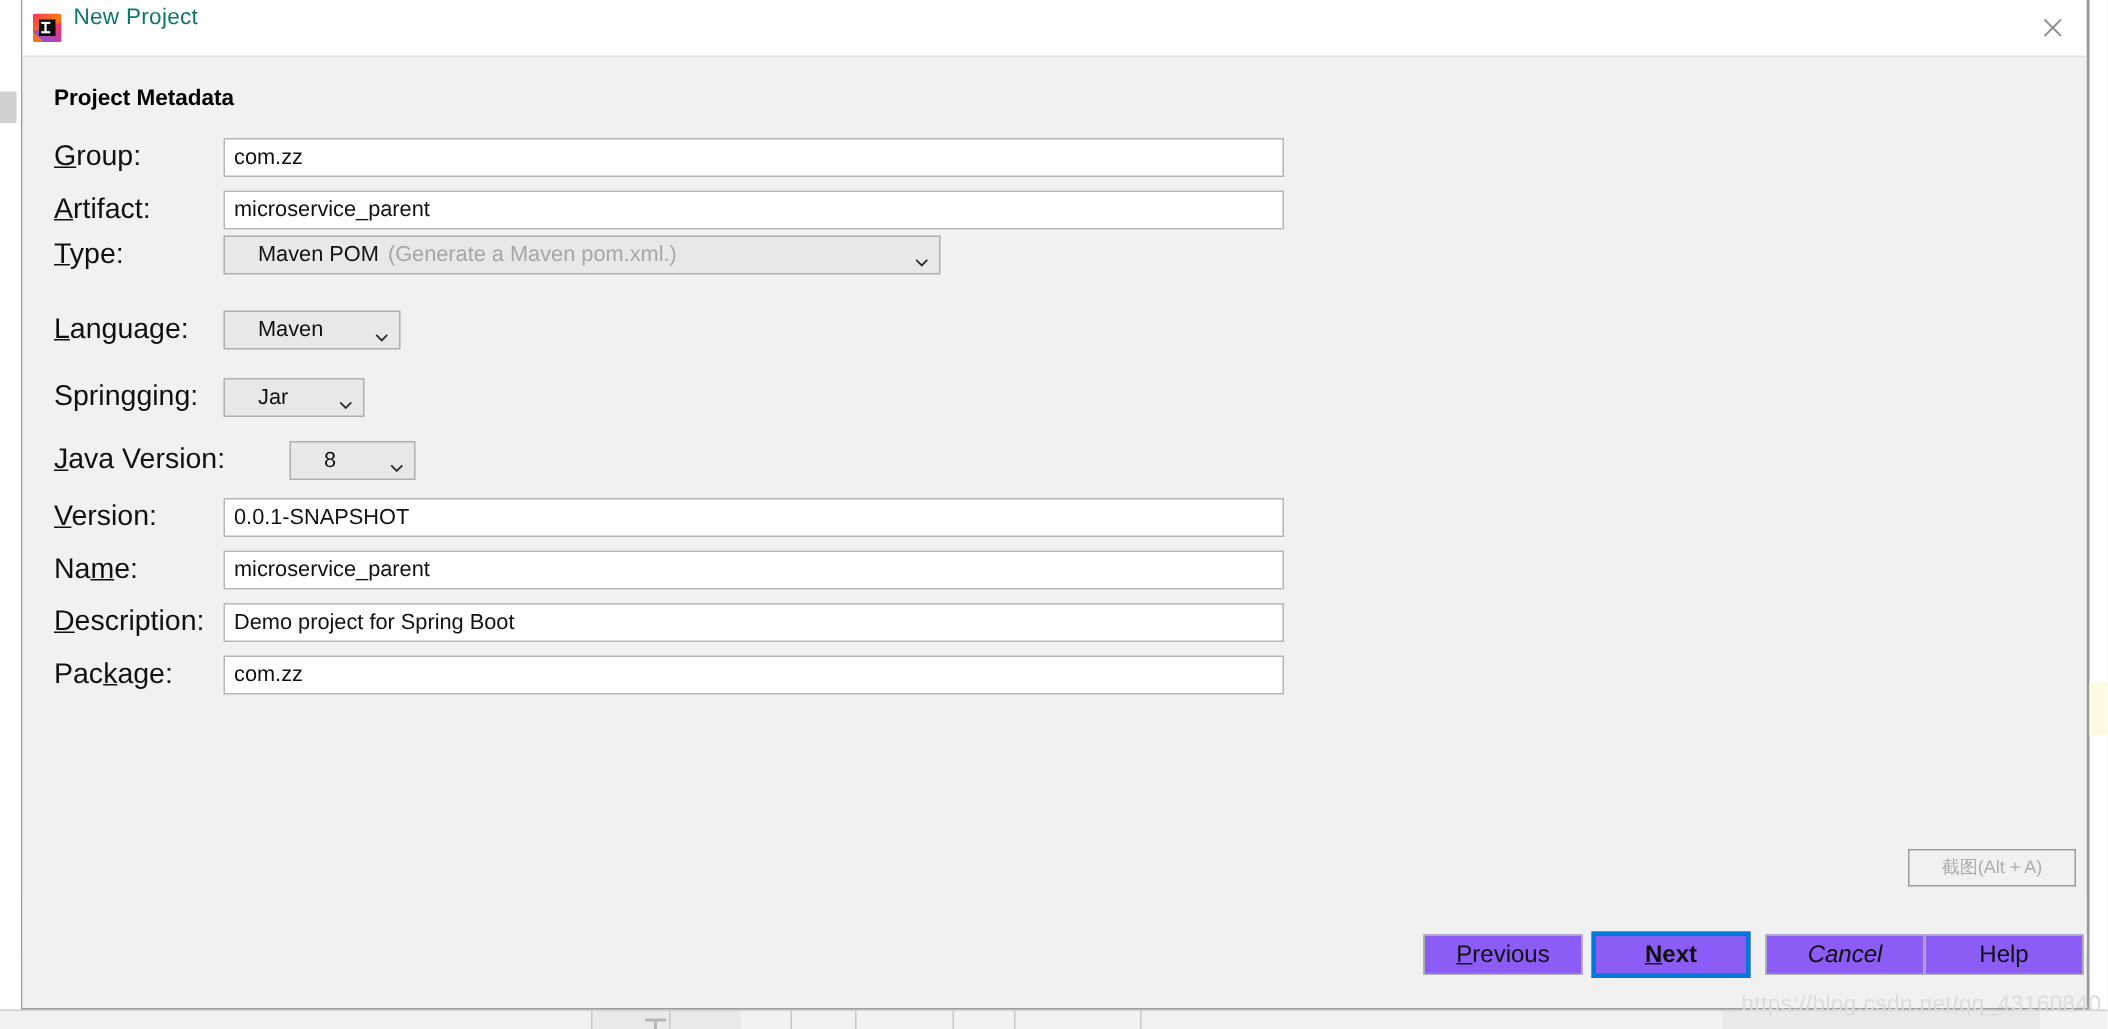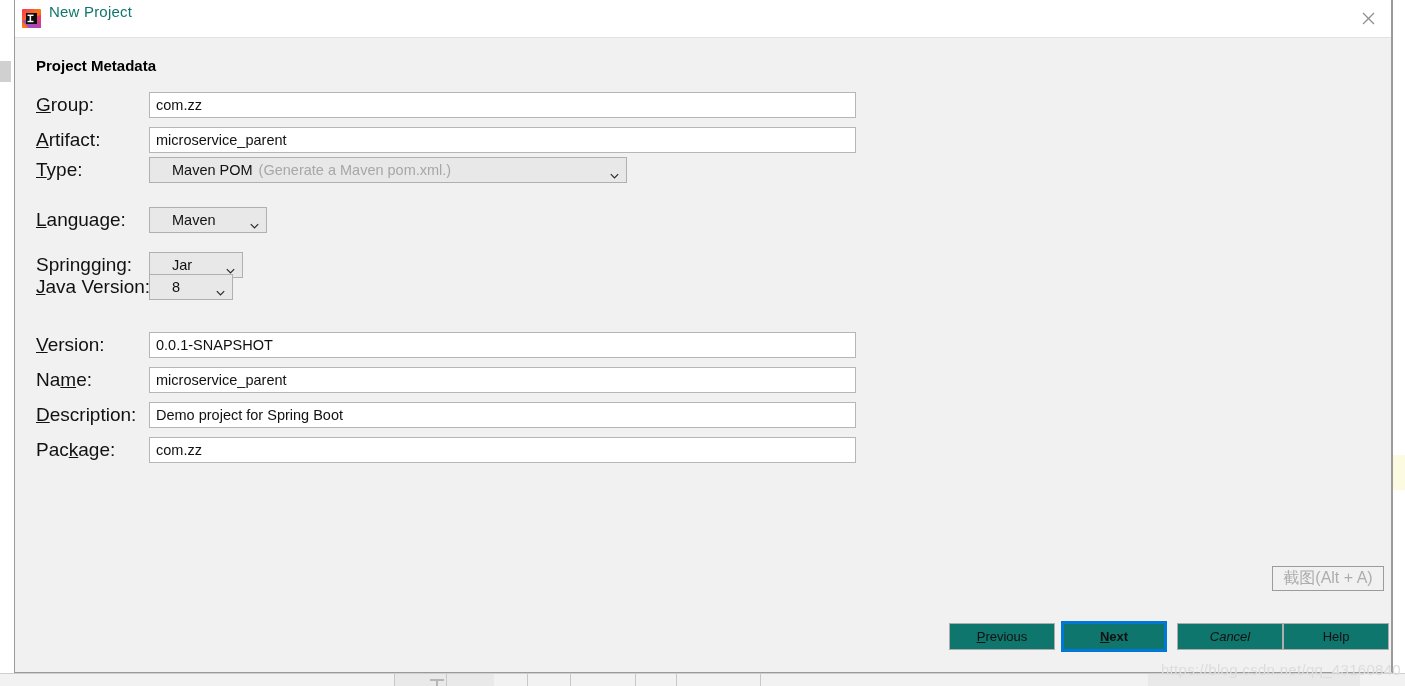--- a/index.html
+++ b/index.html
@@ -214,28 +214,28 @@
     left: 0;
     right: 0;
     bottom: 0;
     height: 75px;
     background: #f1f1f1;
   }
   .btn {
     position: absolute;
     top: 26px;
     height: 27px;
-    background: #0f766e;
+    background: #8b5cf6;
     border: 1px solid #adadad;
     box-sizing: border-box;
     display: flex;
     align-items: center;
     justify-content: center;
     font-family: "Liberation Sans", sans-serif;
-    font-size: 13px;
+    font-size: 16px;
     color: #111;
     cursor: default;
     white-space: nowrap;
   }
   .btn.focused {
     border: 3px solid #0078d7;
     top: 24px;
     height: 31px;
     font-weight: bold;
   }
@@ -246,21 +246,21 @@
     right: 7px;
     bottom: 45px;
     width: 112px;
     height: 25px;
     background: #f1f1f1;
     border: 1px solid #9b9b9b;
     box-sizing: border-box;
     display: flex;
     align-items: center;
     justify-content: center;
-    font-size: 16px;
+    font-size: 12px;
     color: #adadad;
     font-family: "Liberation Sans", sans-serif;
     white-space: nowrap;
   }
 
   
   #watermark {
     position: absolute;
     right: 4px;
     bottom: 8px;
@@ -370,21 +370,21 @@
       <div class="combo pack">
         <span class="cap">Jar</span>
         <span class="arrow">
           <svg width="9" height="9" viewBox="0 0 9 9" xmlns="http://www.w3.org/2000/svg">
               <polyline points="0.8,2.2 4.5,6 8.2,2.2" fill="none" stroke="#2b2b2b" stroke-width="1.2"></polyline>
             </svg>
         </span>
       </div>
     </div>
 
-    <div class="row" style="top:236px;">
+    <div class="row" style="top:256px;gap:44px;">
       <span class="lbl"><span></span><u>J</u><span>ava Version:</span></span>
       <div class="combo jver">
         <span class="cap">8</span>
         <span class="arrow">
           <svg width="9" height="9" viewBox="0 0 9 9" xmlns="http://www.w3.org/2000/svg">
               <polyline points="0.8,2.2 4.5,6 8.2,2.2" fill="none" stroke="#2b2b2b" stroke-width="1.2"></polyline>
             </svg>
         </span>
       </div>
     </div>

